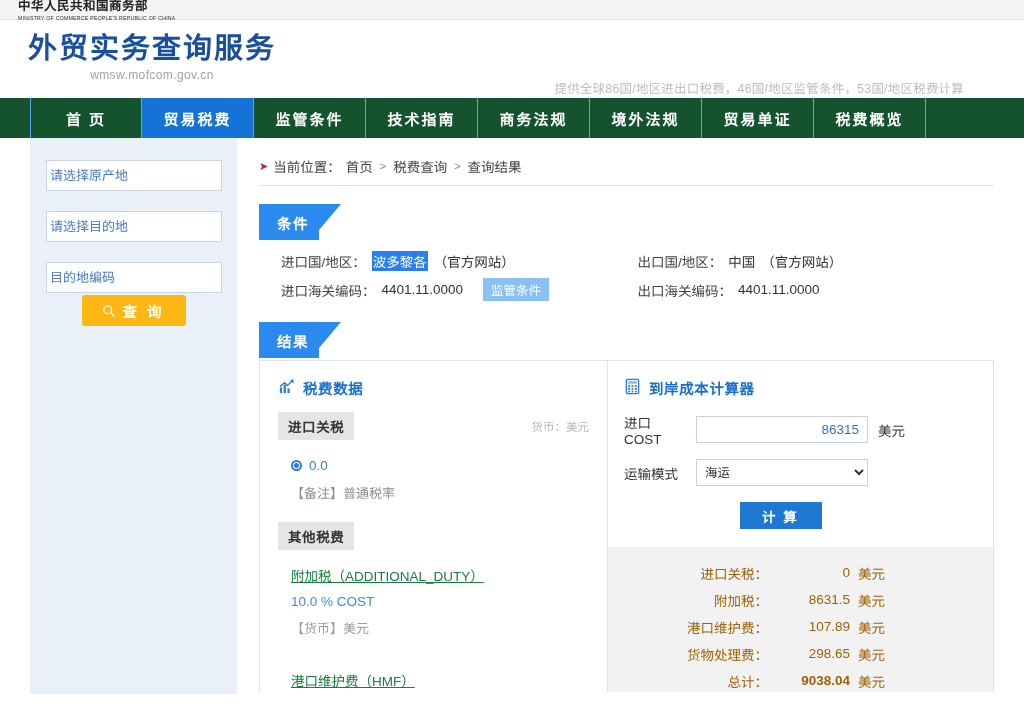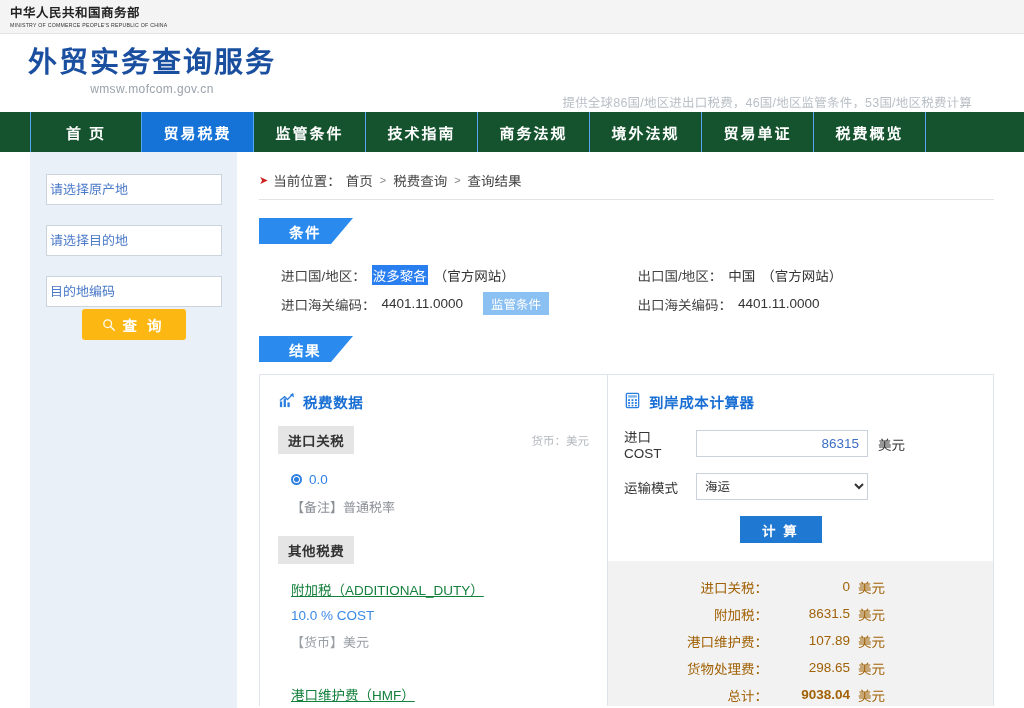--- a/index.html
+++ b/index.html
@@ -7,26 +7,26 @@
   html, body {
     width: 1024px; height: 708px;
     overflow: hidden;
     font-family: "Liberation Sans", "DejaVu Sans", sans-serif;
     background: #ffffff;
     color: #333;
   }
 
   
   .gov-bar {
-    height: 34px;
+    height: 20px;
     background: #f4f4f4;
     border-bottom: 1px solid #e4e4e4;
     display: flex;
     align-items: center;
-    padding-left: 10px;
+    padding-left: 18px;
   }
   .gov-logo-cn {
     font-size: 12.5px;
     font-weight: bold;
     color: #222;
     letter-spacing: .5px;
     line-height: 1.15;
   }
   .gov-logo-en {
     font-size: 5.2px;
@@ -56,21 +56,21 @@
   }
   .brand-url {
     font-size: 12px;
     color: #9aa2ab;
     letter-spacing: .4px;
     text-align: center;
     margin-top: 2px;
   }
   .header-tagline {
     position: absolute;
-    right: 52px;
+    right: 60px;
     top: 58px;
     font-size: 12.5px;
     color: #b9bfc6;
     letter-spacing: .2px;
     white-space: nowrap;
   }
 
   
   .nav {
     height: 40px;
@@ -177,27 +177,27 @@
 
   .section-tab {
     position: relative;
     display: inline-block;
     margin: 18px 0 12px 0;
     height: 26px;
   }
   .section-tab .tab-body {
     display: inline-flex;
     align-items: center;
-    height: 26px;
+    height: 36px;
     background: #2a8aee;
     color: #fff;
     font-size: 14.5px;
     font-weight: bold;
     letter-spacing: 1.5px;
-    padding: 0 10px 0 30px;
+    padding: 0 10px 0 18px;
   }
   .section-tab .tab-tail {
     display: inline-block;
     width: 22px; height: 26px;
     background: #2a8aee;
     clip-path: polygon(0 0, 100% 0, 0 100%);
     vertical-align: top;
   }
 
   

